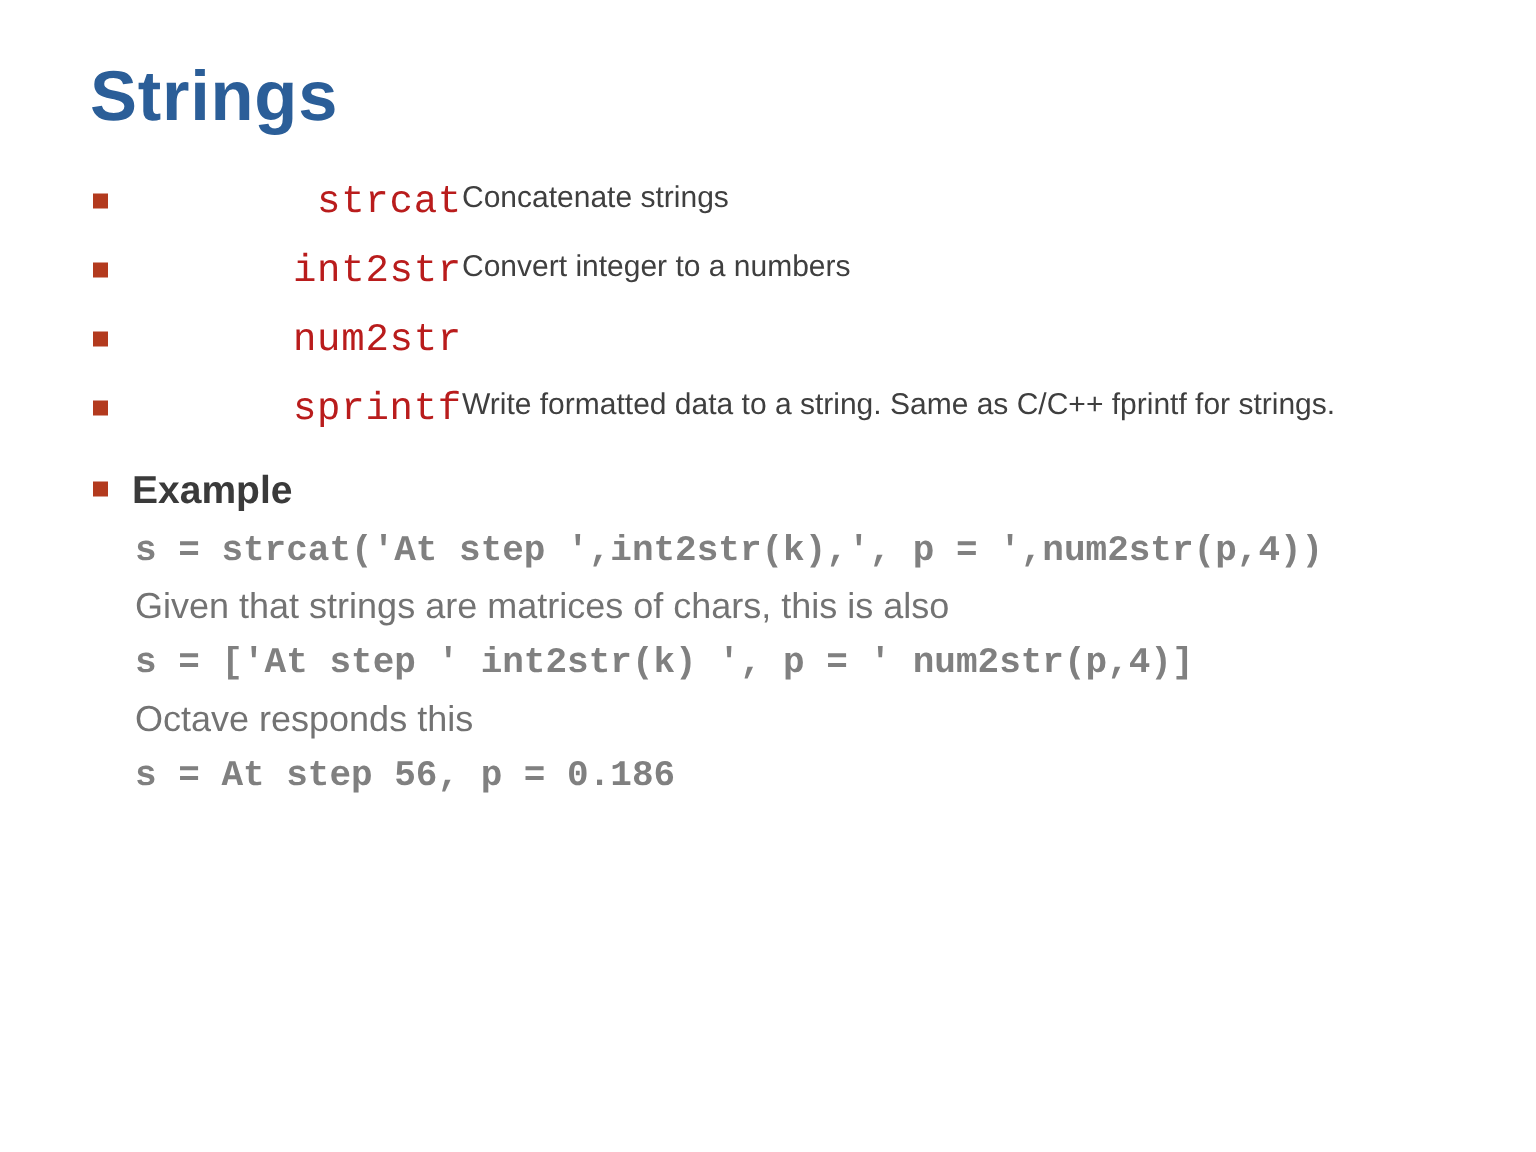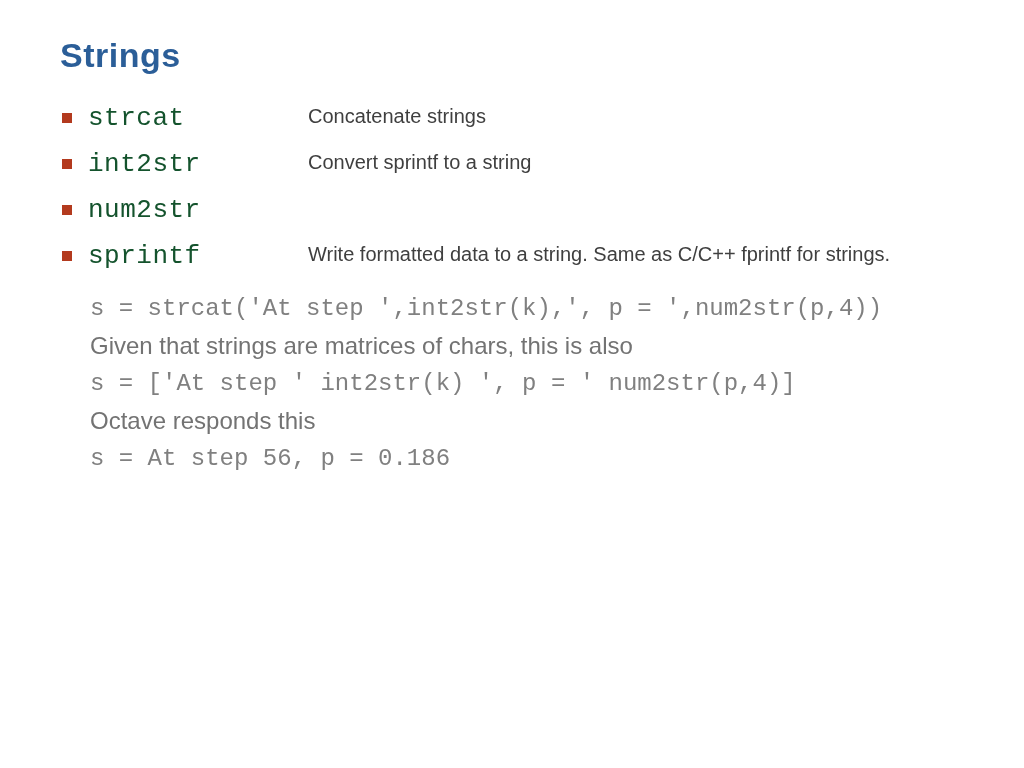--- a/index.html
+++ b/index.html
@@ -11,21 +11,21 @@
     font-family: Verdana, Geneva, sans-serif;
     color: #3f3f3f;
   }
   .slide {
     box-sizing: border-box;
     width: 1024px;
     height: 768px;
     padding: 36px 60px 40px 60px;
   }
   .title {
-    font-size: 34px;
+    font-size: 47px;
     font-weight: 700;
     color: #2b5e98;
     margin: 0 0 28px 0;
     letter-spacing: 0.5px;
   }
   .subheading {
     font-size: 26px;
     font-weight: 700;
     color: #3a3a3a;
     margin: 0 0 14px 0;
@@ -44,22 +44,23 @@
     flex: 0 0 auto;
     width: 10px;
     height: 10px;
     background: #b33a1e;
     margin: 10px 16px 0 2px;
   }
   .cmd-name {
     flex: 0 0 220px;
     font-family: "Courier New", Courier, monospace;
     font-size: 26px;
-    color: #14532d;
+    color: #b91c1c;
     letter-spacing: 0.5px;
+    text-align: right;
   }
   .cmd-desc {
     flex: 1 1 auto;
     font-size: 20px;
     color: #3f3f3f;
     line-height: 1.35;
   }
   .example-block {
     margin-top: 24px;
   }
@@ -75,20 +76,21 @@
   }
   .indent {
     margin-left: 30px;
   }
   .code {
     font-family: "Courier New", Courier, monospace;
     font-size: 24px;
     color: #808080;
     margin: 6px 0 10px 0;
     white-space: pre;
+    font-weight: bold;
   }
   .prose {
     font-size: 24px;
     color: #737373;
     margin: 6px 0 10px 0;
   }
 </style>
 </head>
 <body>
 
@@ -99,34 +101,38 @@
 
   <ul class="commands">
     <li>
       <span class="bullet"></span>
       <span class="cmd-name">strcat</span>
       <span class="cmd-desc">Concatenate strings</span>
     </li>
     <li>
       <span class="bullet"></span>
       <span class="cmd-name">int2str</span>
-      <span class="cmd-desc">Convert sprintf to a string</span>
+      <span class="cmd-desc">Convert integer to a numbers</span>
     </li>
     <li>
       <span class="bullet"></span>
       <span class="cmd-name">num2str</span>
     </li>
     <li>
       <span class="bullet"></span>
       <span class="cmd-name">sprintf</span>
       <span class="cmd-desc">Write formatted data to a string. Same as C/C++ fprintf for strings.</span>
     </li>
   </ul>
 
   <div class="example-block">
+    <div class="example-head-row">
+      <span class="bullet"></span>
+      <span class="example-label">Example</span>
+    </div>
     <div class="indent">
       <div class="code">s = strcat('At step ',int2str(k),', p = ',num2str(p,4))</div>
       <div class="prose">Given that strings are matrices of chars, this is also</div>
       <div class="code">s = ['At step ' int2str(k) ', p = ' num2str(p,4)]</div>
       <div class="prose">Octave responds this</div>
       <div class="code">s = At step 56, p = 0.186</div>
     </div>
   </div>
 
 </div>

